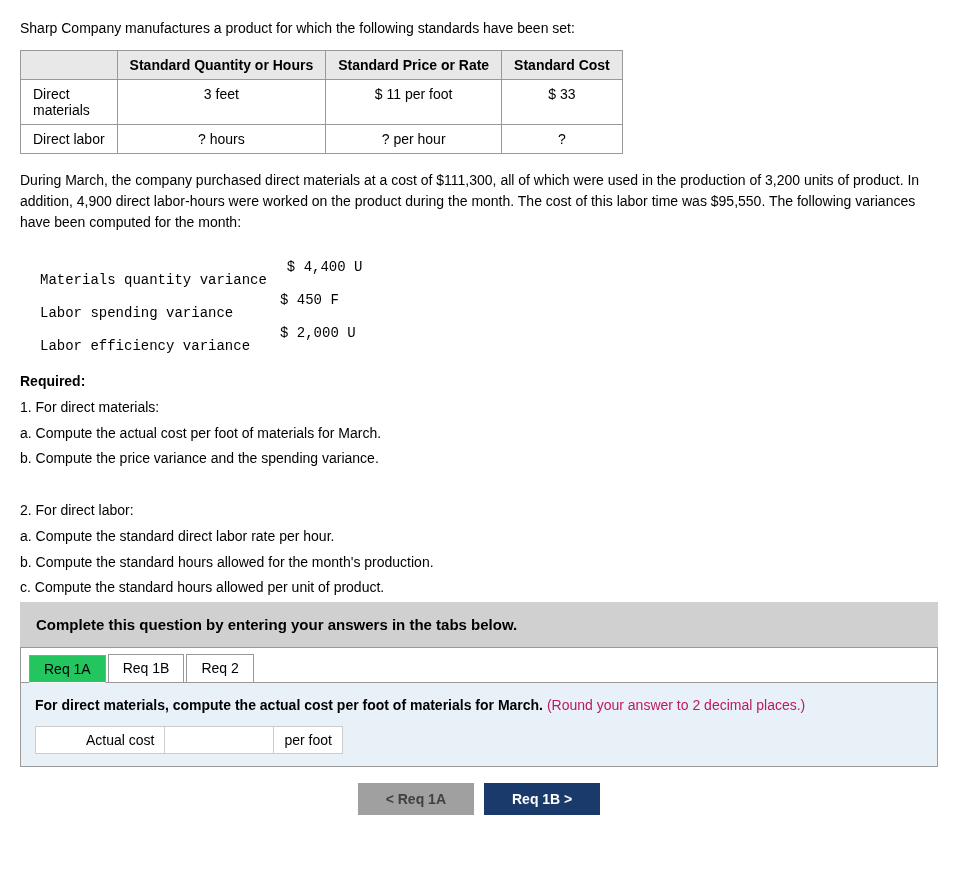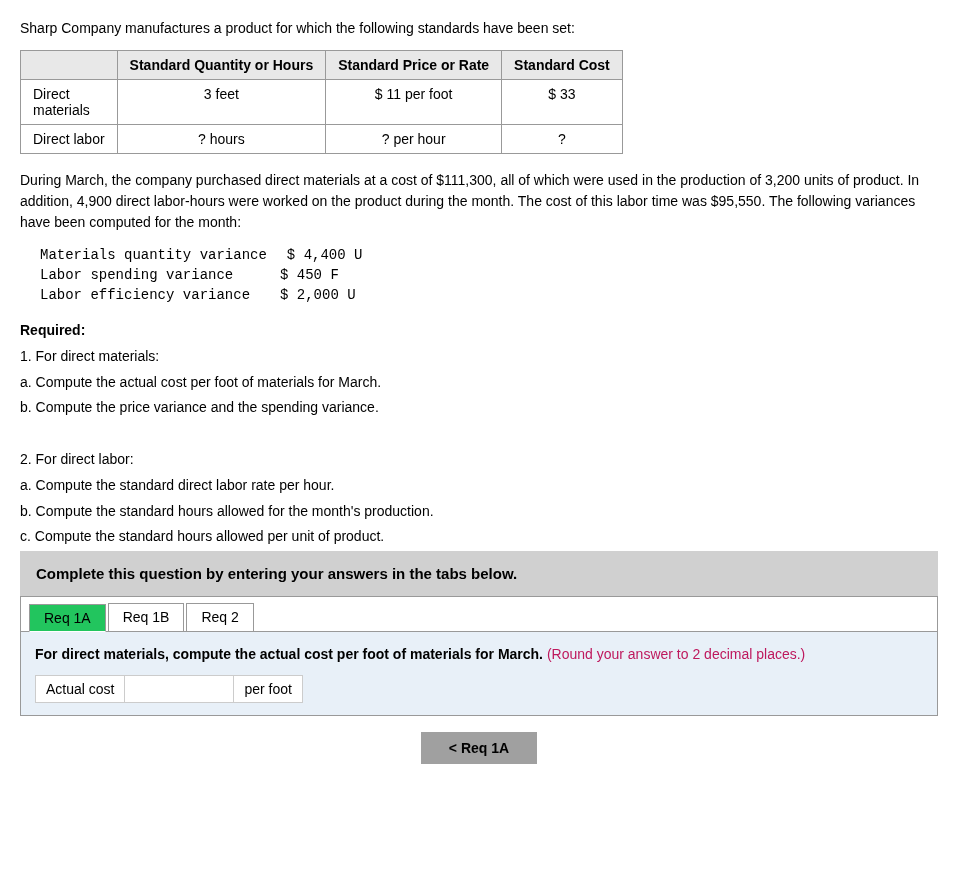--- a/index.html
+++ b/index.html
@@ -27,35 +27,36 @@
       vertical-align: top;
     }
     .standards-table th {
       background: #e8e8e8;
       font-weight: bold;
     }
     .standards-table td.label-col {
       text-align: left;
     }
     .description-text {
-      margin-bottom: 14px;
+      margin-bottom: 26px;
       line-height: 1.5;
     }
     .variances-section {
       margin-bottom: 16px;
       padding-left: 20px;
     }
     .variance-row {
       display: flex;
       gap: 20px;
       margin-bottom: 4px;
       font-family: 'Courier New', monospace;
     }
     .variance-label {
       min-width: 220px;
+      margin-top: 13px;
     }
     .variance-value {
       min-width: 100px;
     }
     .required-section {
       line-height: 1.7;
     }
     .required-section p {
       margin-bottom: 2px;
     }
@@ -108,20 +109,21 @@
       color: #cc0000;
     }
     .input-row {
       display: flex;
       align-items: flex-start;
       gap: 4px;
       margin-top: 8px;
       background: #fff;
       border: 1px solid #ccc;
       width: fit-content;
+      padding-left: 40px;
     }
     .input-label {
       padding: 5px 10px;
       font-size: 14px;
       border-right: 1px solid #ccc;
       background: #fff;
     }
     .input-field {
       border: none;
       padding: 5px 8px;
@@ -143,21 +145,21 @@
     }
     .nav-btn {
       padding: 8px 28px;
       font-size: 14px;
       cursor: pointer;
       font-weight: bold;
       border: none;
     }
     .nav-btn.prev {
       background: #a0a0a0;
-      color: #000000;
+      color: #404040;
     }
     .nav-btn.next {
       background: #1a3a6b;
       color: #fff;
     }
     .section-gap {
       margin-bottom: 10px;
     }
   </style>
 </head>
@@ -235,13 +237,14 @@
     <div class="input-row">
       <span class="input-label">Actual cost</span>
       <input class="input-field" type="text" placeholder="" style="">
       <span class="input-suffix">per foot</span>
     </div>
   </div>
 </div>
 
 <div class="nav-buttons">
   <button class="nav-btn prev">&lt; Req 1A</button>
+  <button class="nav-btn next">Req 1B &gt;</button>
 </div>
 
 </body></html>

